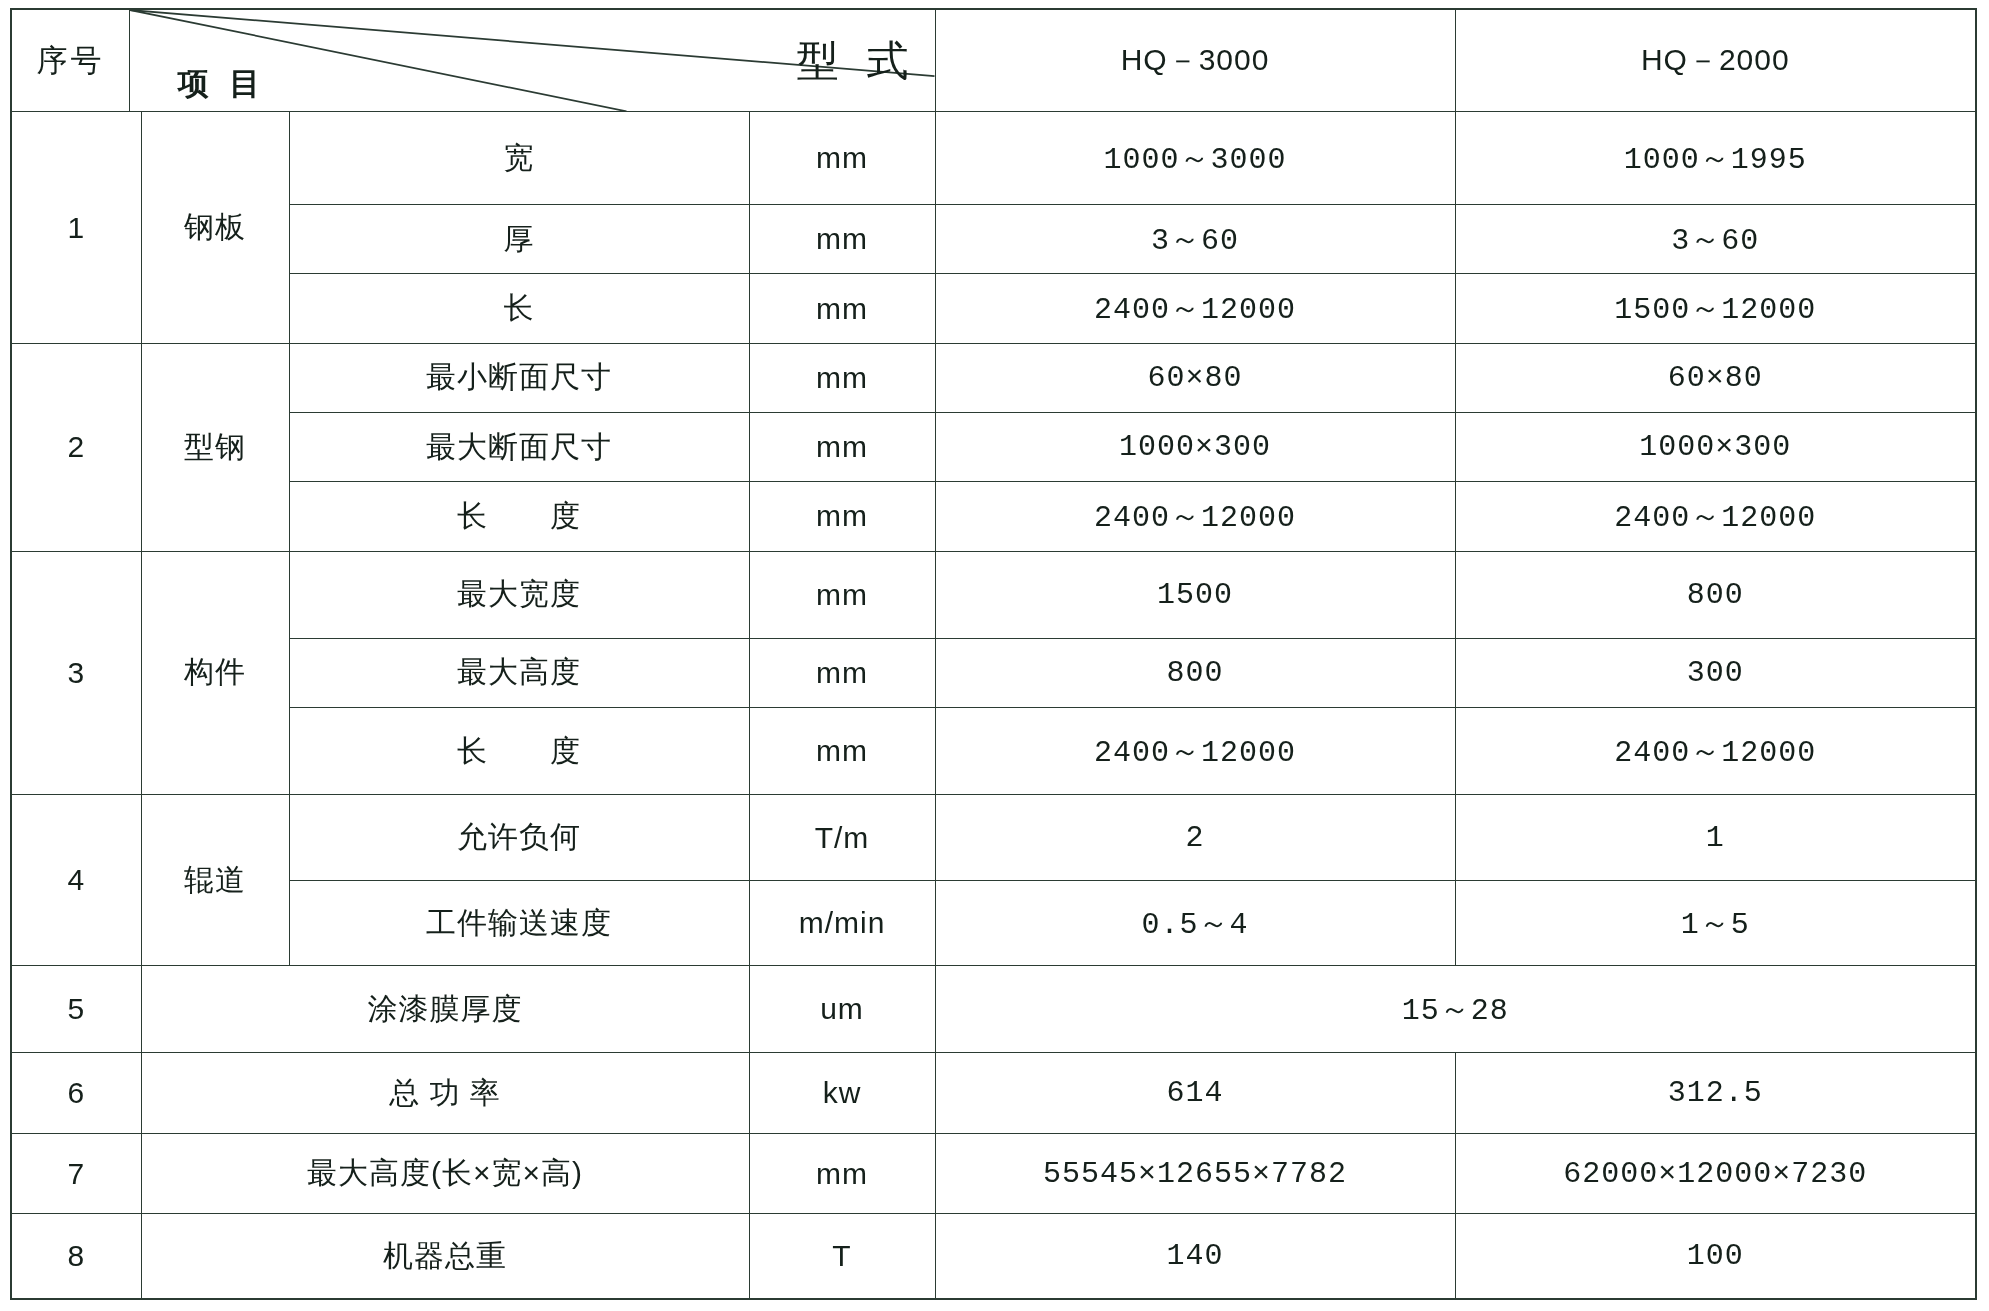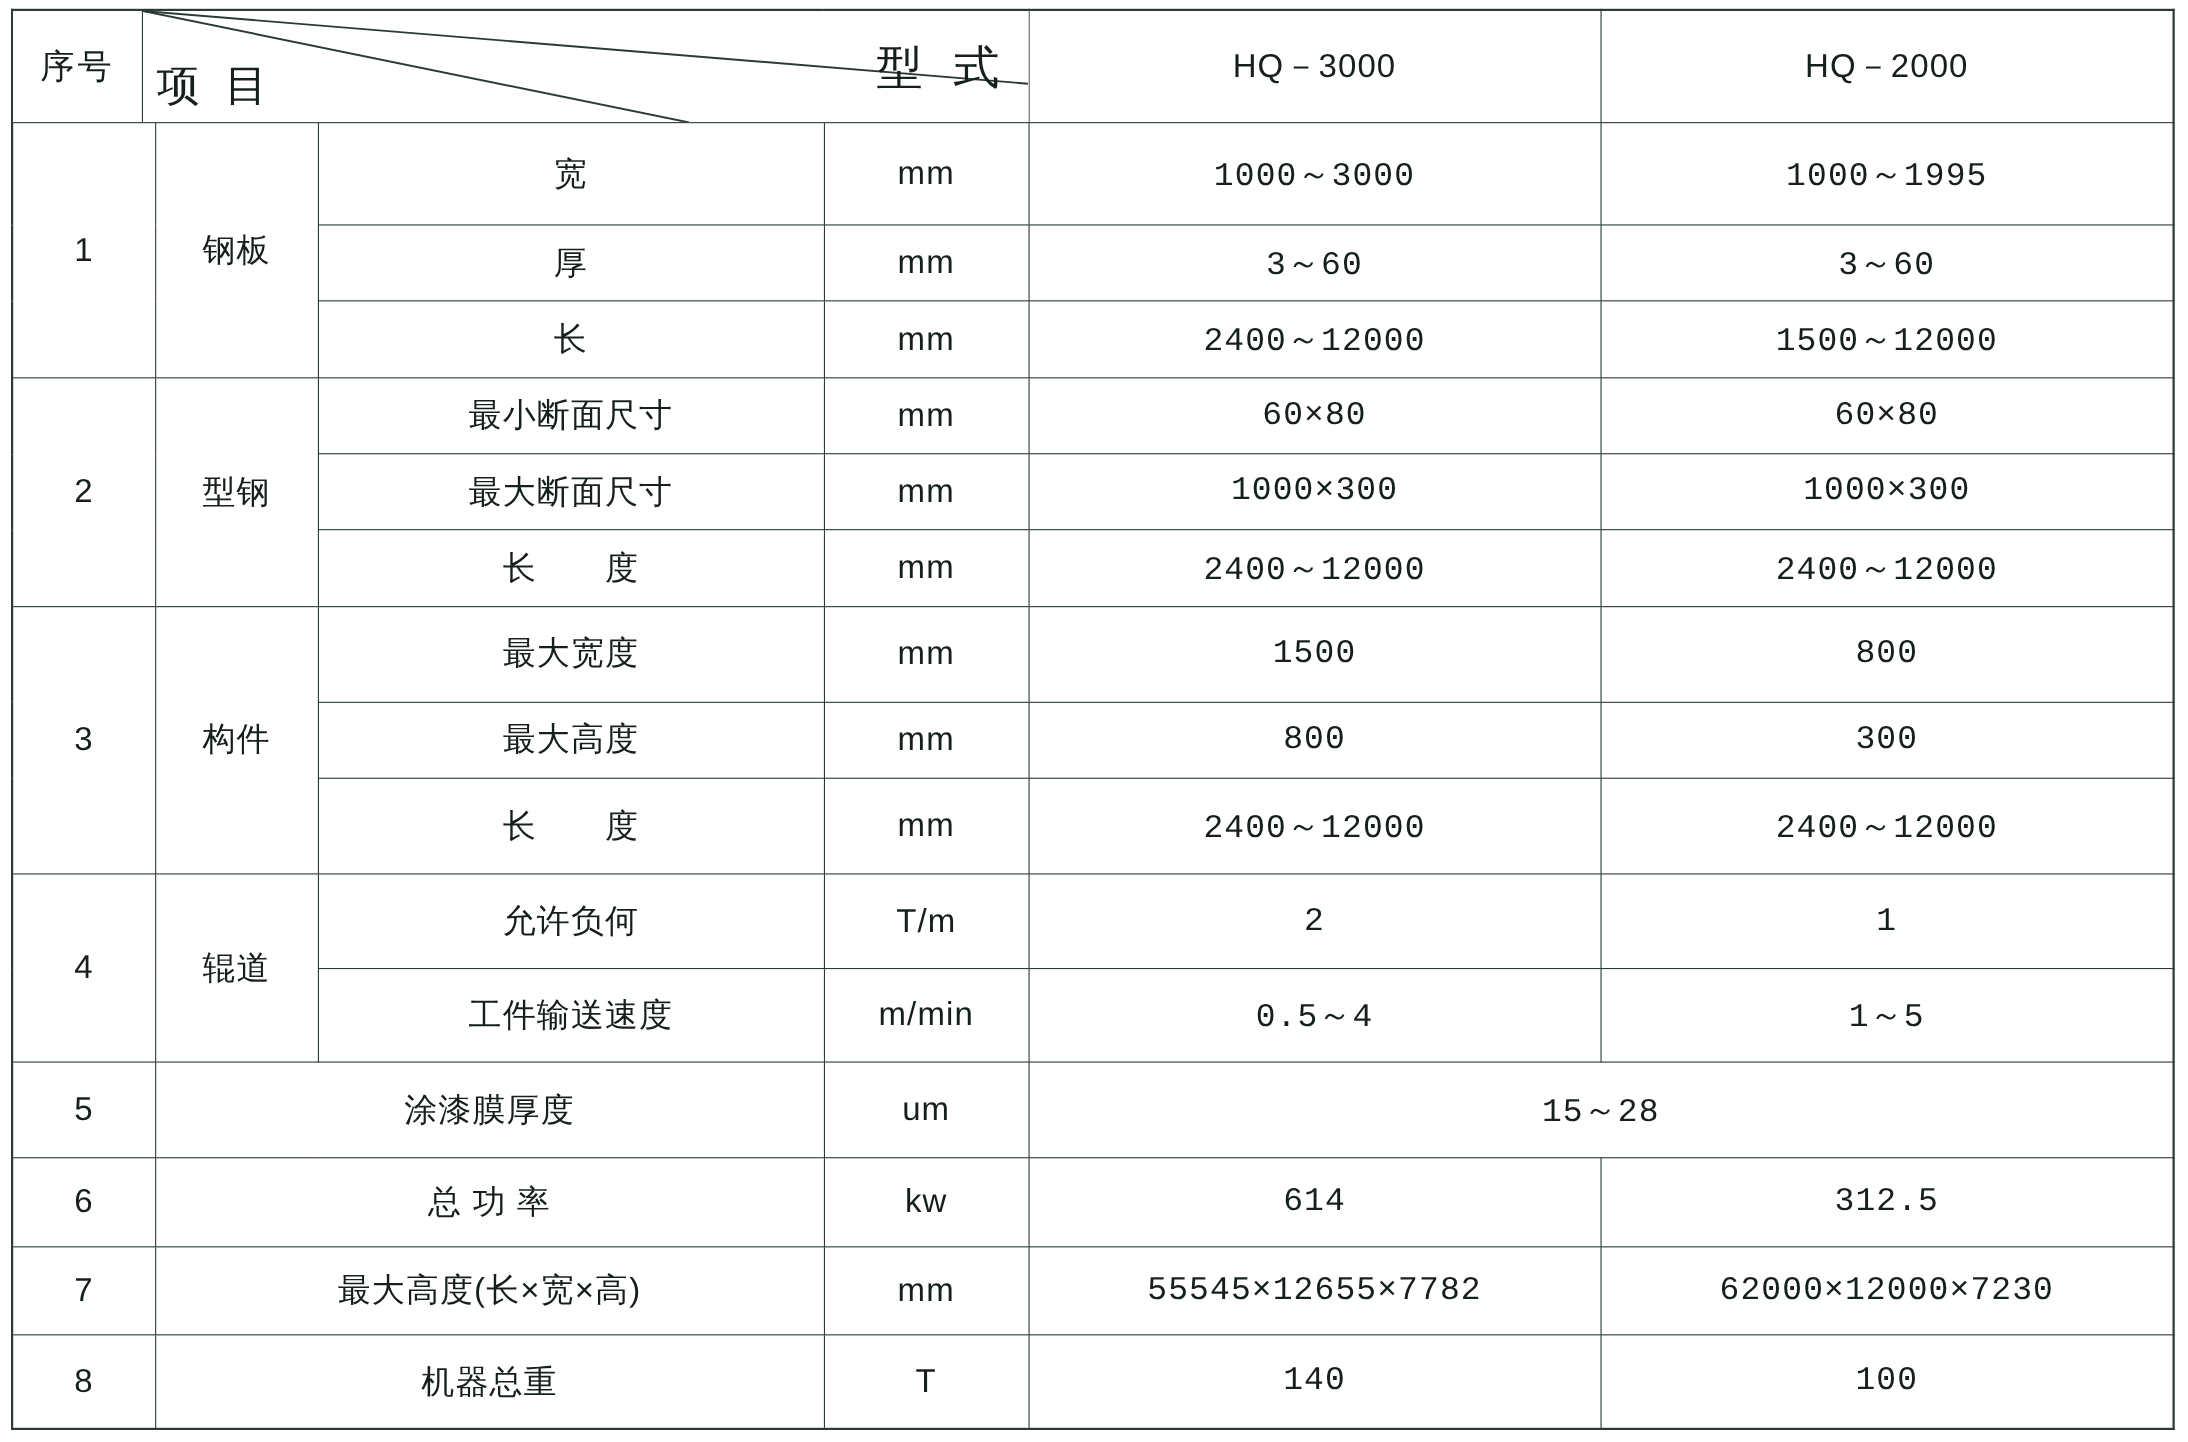--- a/index.html
+++ b/index.html
@@ -61,31 +61,32 @@
     display: flex;
     align-items: center;
     justify-content: center;
     font-size: 31px;
     letter-spacing: 3px;
     border-right: 1px solid #2b3b33;
     box-sizing: border-box;
   }
   td.corner .proj {
     position: absolute;
-    left: 104px;
+    left: 130px;
     top: 0;
     width: 160px;
     height: 100%;
     display: flex;
     align-items: flex-end;
     justify-content: center;
     padding-bottom: 6px;
     box-sizing: border-box;
-    font-size: 39px;
+    font-size: 31px;
     letter-spacing: 6px;
+    font-weight: bold;
   }
   td.corner .type {
     position: absolute;
     right: 10px;
     top: 0;
     height: 100%;
     display: flex;
     align-items: center;
     justify-content: flex-end;
     font-size: 42px;

